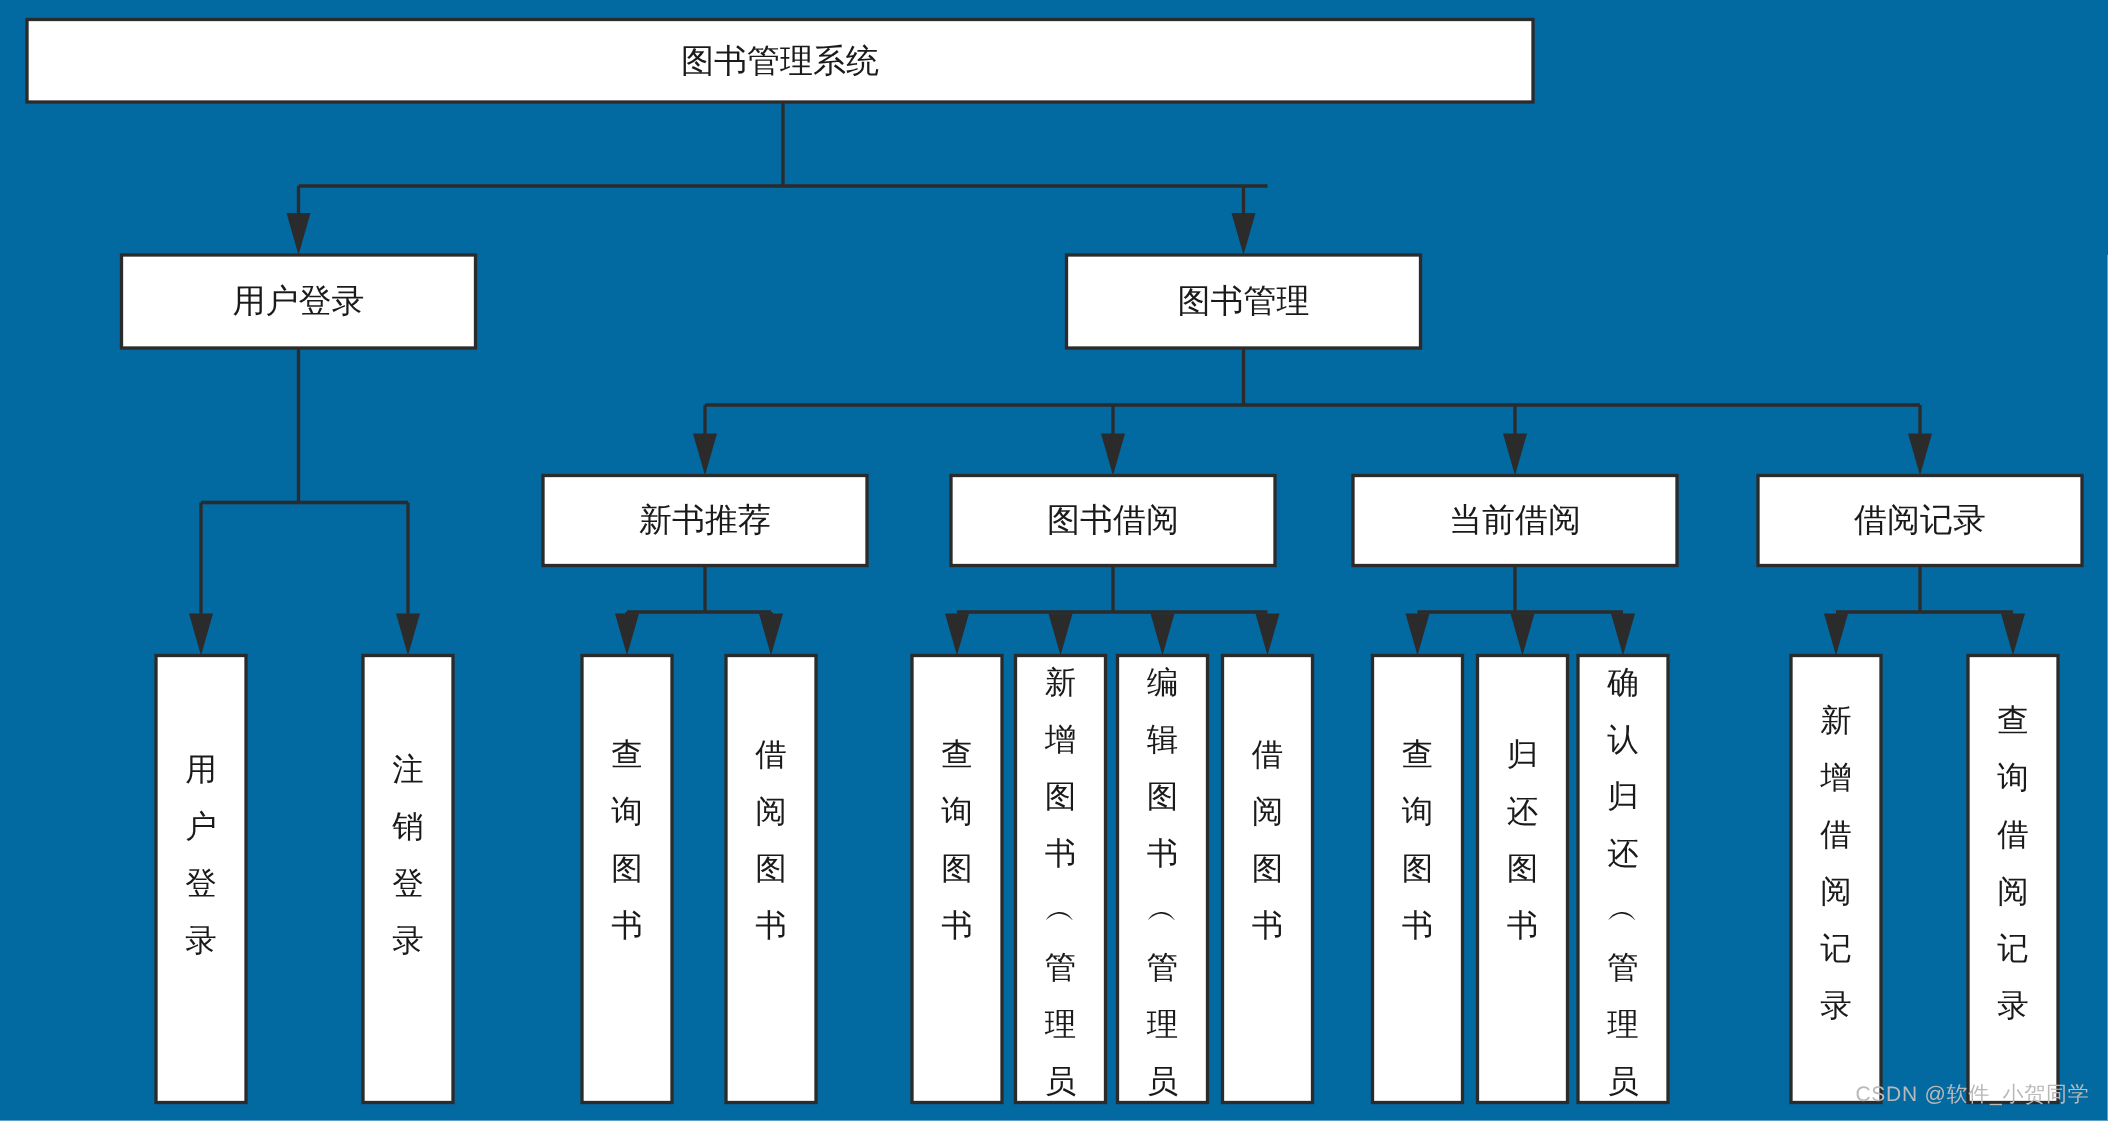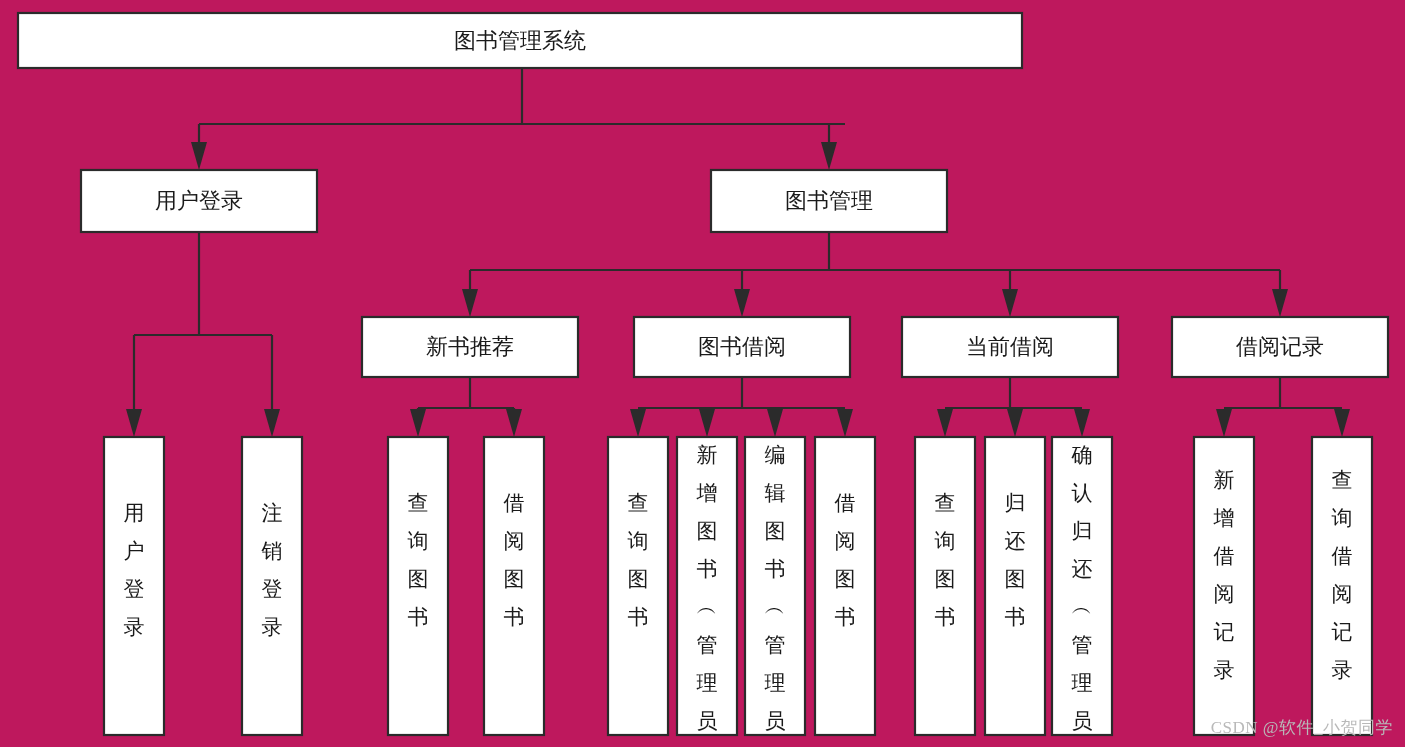--- a/index.html
+++ b/index.html
@@ -10,21 +10,21 @@
   body {
     width: 1405px;
     height: 747px;
     font-family: "DejaVu Sans", "Liberation Sans", sans-serif;
     overflow: hidden;
   }
   #diagram-root {
     position: relative;
     width: 1405px;
     height: 747px;
-    background: #be185d;
+    background: #0369a1;
   }
   svg#tree-svg {
     position: absolute;
     left: 0;
     top: 0;
     width: 1405px;
     height: 747px;
     display: block;
   }
   .node-box {
@@ -52,22 +52,22 @@
   .node-label-v {
     font-family: "DejaVu Sans", "Liberation Sans", sans-serif;
     font-size: 21px;
     fill: #1a1a1a;
     text-anchor: middle;
   }
   .watermark {
     position: absolute;
     right: 12px;
     bottom: 8px;
-    font-family: Liberation Serif, serif;
-    font-size: 17px;
+    font-family: Liberation Sans, sans-serif;
+    font-size: 14px;
     color: #b9b9b9;
     white-space: nowrap;
     letter-spacing: 0.5px;
     pointer-events: none;
     margin-top: 24px;
   }
 </style>
 </head>
 <body>
 

